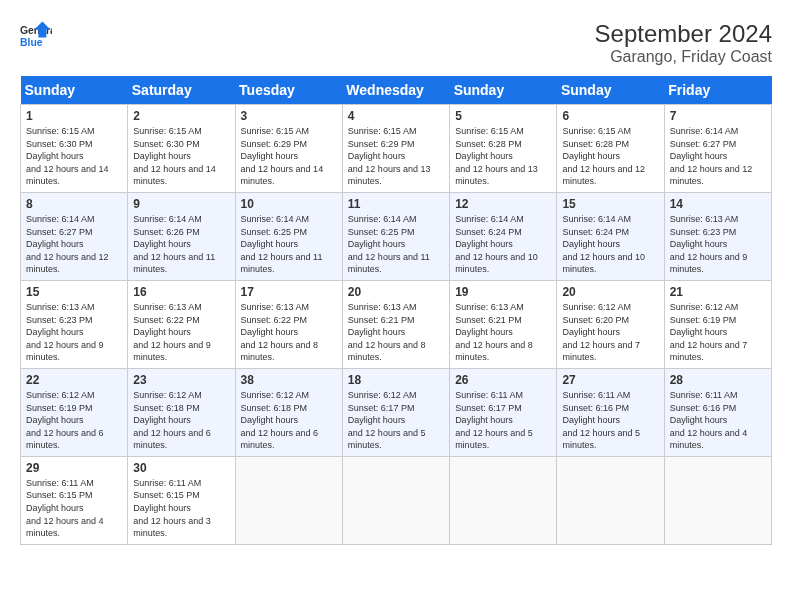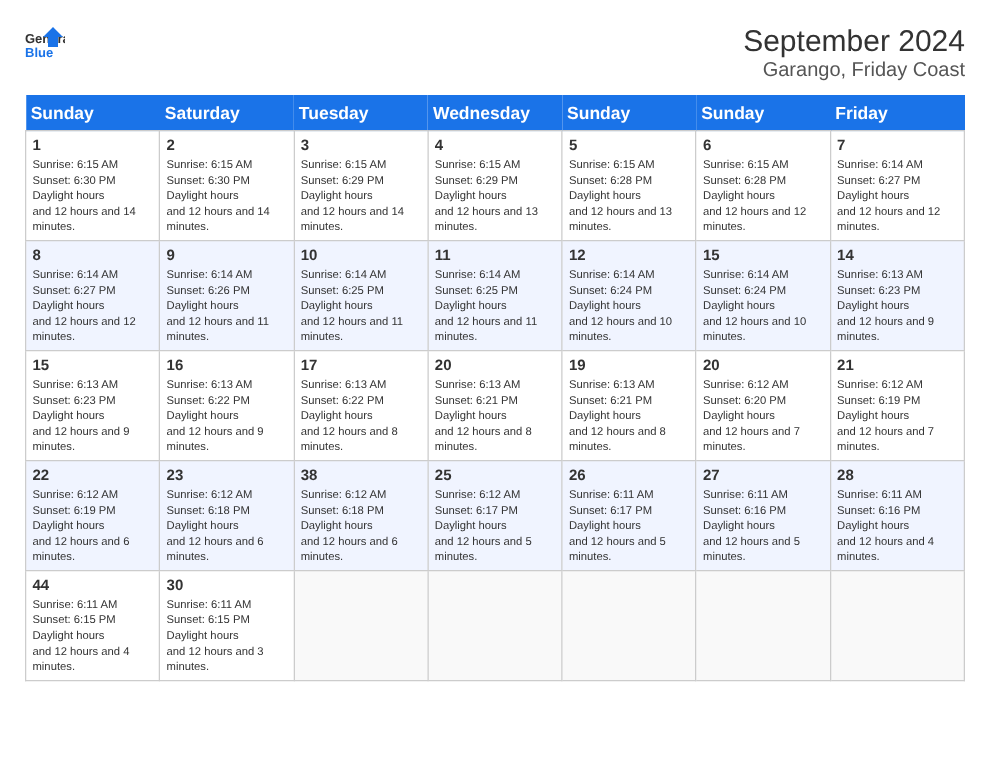--- a/index.html
+++ b/index.html
@@ -214,39 +214,39 @@
         </td>
         <td>
           <span class="day-num">23</span>
           <div class="cell-content">Sunrise: 6:12 AM<br>Sunset: 6:18 PM<br>Daylight hours<br>and 12 hours and 6 minutes.</div>
         </td>
         <td>
           <span class="day-num">38</span>
           <div class="cell-content">Sunrise: 6:12 AM<br>Sunset: 6:18 PM<br>Daylight hours<br>and 12 hours and 6 minutes.</div>
         </td>
         <td>
-          <span class="day-num">25</span>
+          <span class="day-num">18</span>
           <div class="cell-content">Sunrise: 6:12 AM<br>Sunset: 6:17 PM<br>Daylight hours<br>and 12 hours and 5 minutes.</div>
         </td>
         <td>
           <span class="day-num">26</span>
           <div class="cell-content">Sunrise: 6:11 AM<br>Sunset: 6:17 PM<br>Daylight hours<br>and 12 hours and 5 minutes.</div>
         </td>
         <td>
           <span class="day-num">27</span>
           <div class="cell-content">Sunrise: 6:11 AM<br>Sunset: 6:16 PM<br>Daylight hours<br>and 12 hours and 5 minutes.</div>
         </td>
         <td>
           <span class="day-num">28</span>
           <div class="cell-content">Sunrise: 6:11 AM<br>Sunset: 6:16 PM<br>Daylight hours<br>and 12 hours and 4 minutes.</div>
         </td>
       </tr>
       <tr>
         <td>
-          <span class="day-num">44</span>
+          <span class="day-num">29</span>
           <div class="cell-content">Sunrise: 6:11 AM<br>Sunset: 6:15 PM<br>Daylight hours<br>and 12 hours and 4 minutes.</div>
         </td>
         <td>
           <span class="day-num">30</span>
           <div class="cell-content">Sunrise: 6:11 AM<br>Sunset: 6:15 PM<br>Daylight hours<br>and 12 hours and 3 minutes.</div>
         </td>
         <td class="empty-cell"></td>
         <td class="empty-cell"></td>
         <td class="empty-cell"></td>
         <td class="empty-cell"></td>

